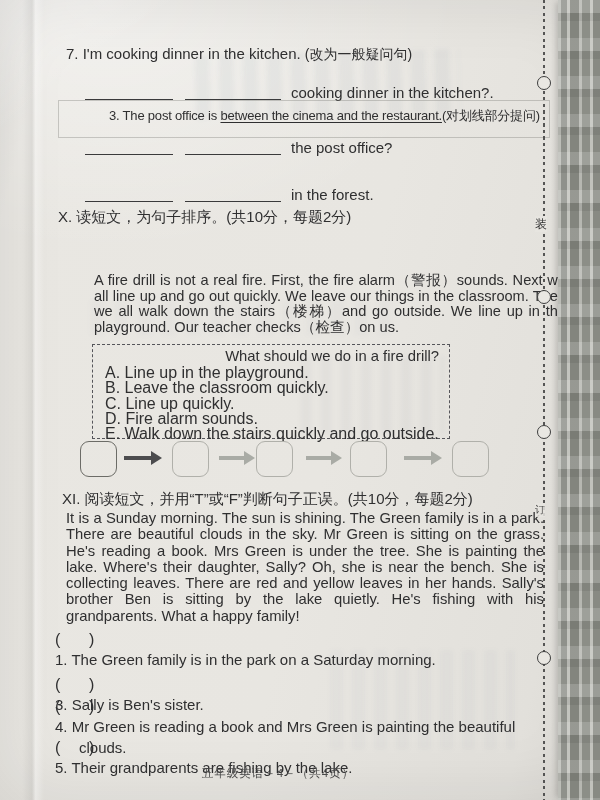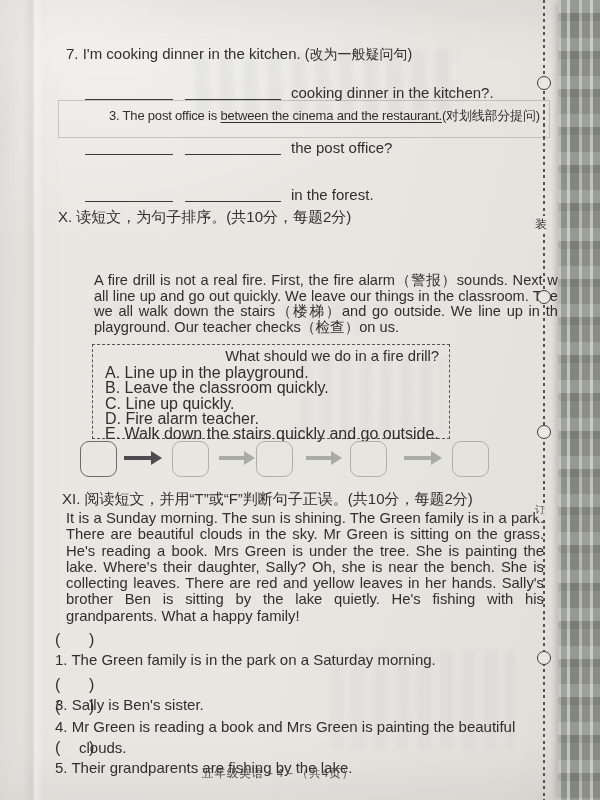--- a/index.html
+++ b/index.html
@@ -105,21 +105,21 @@
   </div>
 
   <div class="abs line" style="left:58px;top:208px;">X. 读短文，为句子排序。(共10分，每题2分)</div>
   <div class="abs para" style="left:66px;top:273px;width:472px;margin-left:28px;">A fire drill is not a real fire. First, the fire alarm（警报）sounds. Next we all line up and go out quickly. We leave our things in the classroom. Then we all walk down the stairs（楼梯）and go outside. We line up in the playground. Our teacher checks（检查）on us.</div>
 
   <div class="abs drillbox">
     <div class="drill-title">What should we do in a fire drill?</div>
     <div class="opt">A. Line up in the playground.</div>
     <div class="opt">B. Leave the classroom quickly.</div>
     <div class="opt">C. Line up quickly.</div>
-    <div class="opt">D. Fire alarm teacher.</div>
+    <div class="opt">D. Fire alarm sounds.</div>
     <div class="opt">E. Walk down the stairs quickly and go outside.</div>
   </div>
 
   <div class="abs flowbox fb-first" style="left:80px;"></div>
   <div class="abs arrow a-dark ar1">
       <span class="shaft"></span>
       <span class="head"></span>
     </div>
   <div class="abs flowbox" style="left:172px;"></div>
   <div class="abs arrow a-light ar2">

